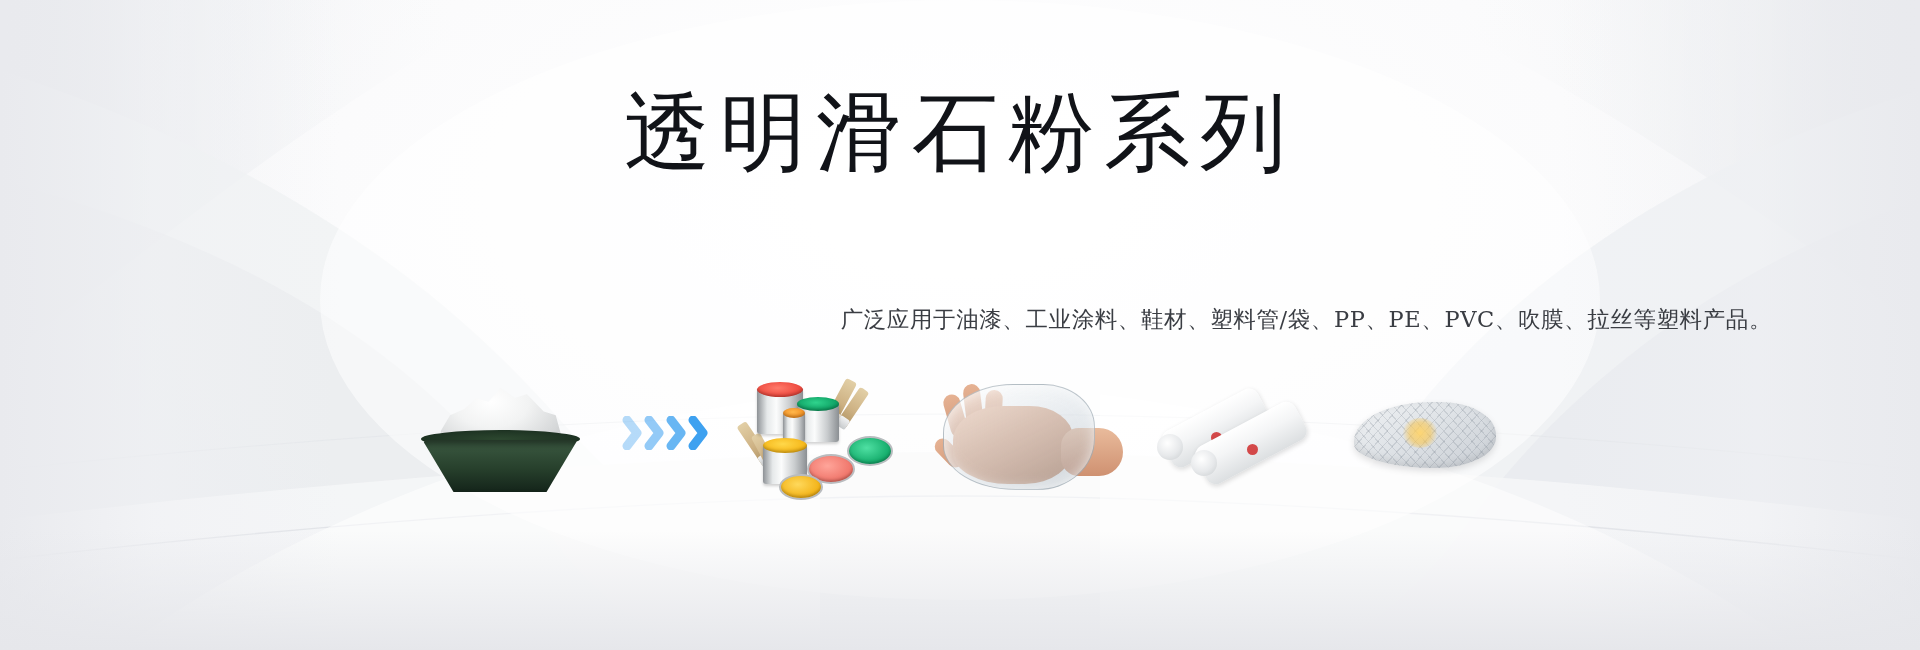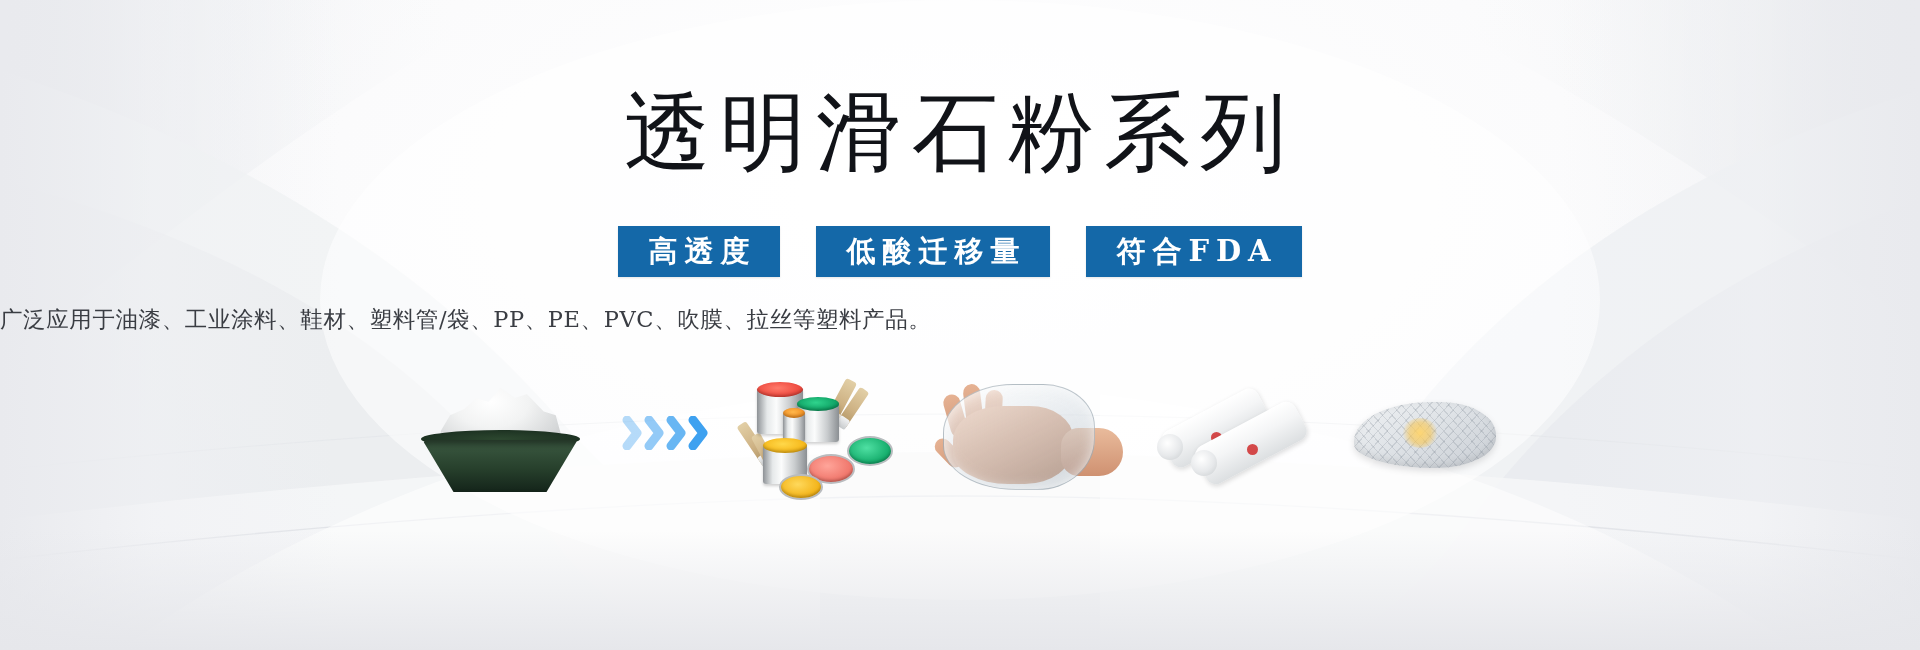--- a/index.html
+++ b/index.html
@@ -54,21 +54,21 @@
     background:#1468a8;color:#ffffff;
     font-family:"DejaVu Serif","Liberation Serif",serif;
     font-weight:700;font-size:29px;line-height:30px;
     letter-spacing:7px;
     padding:10px 24px 11px 30px;
     box-shadow:0 1px 2px rgba(0,0,0,.10);
     white-space:nowrap;
   }
 
   .desc{
-    position:absolute;left:0;top:302px;width:1764px;text-align:left;
+    position:absolute;left:8px;top:302px;width:1764px;text-align:right;
     font-family:"DejaVu Serif","Liberation Serif",serif;
     font-size:22.5px;line-height:34px;color:#3a3d43;letter-spacing:.6px;
     white-space:nowrap;
   }
 
   
   .strip{
     position:absolute;left:0;top:352px;width:1920px;height:140px;
     display:flex;justify-content:center;align-items:flex-end;gap:0;
   }
@@ -237,25 +237,20 @@
   </div>
 
   <div class="vignette-l"></div>
   <div class="vignette-r"></div>
   <div class="vignette-b"></div>
 
   <div class="content">
 
     <div class="title">透明滑石粉系列</div>
 
-    <div class="badges">
-      <div class="badge">高透度</div>
-      <div class="badge">低酸迁移量</div>
-      <div class="badge">符合FDA</div>
-    </div>
 
     <div class="desc">广泛应用于油漆、工业涂料、鞋材、塑料管/袋、PP、PE、PVC、吹膜、拉丝等塑料产品。</div>
 
     <div class="strip">
 
       <div class="cell cell-powder">
         <div class="powder">
           <div class="heap-spill"></div>
           <div class="heap"></div>
           <div class="bowl-rim"></div>

